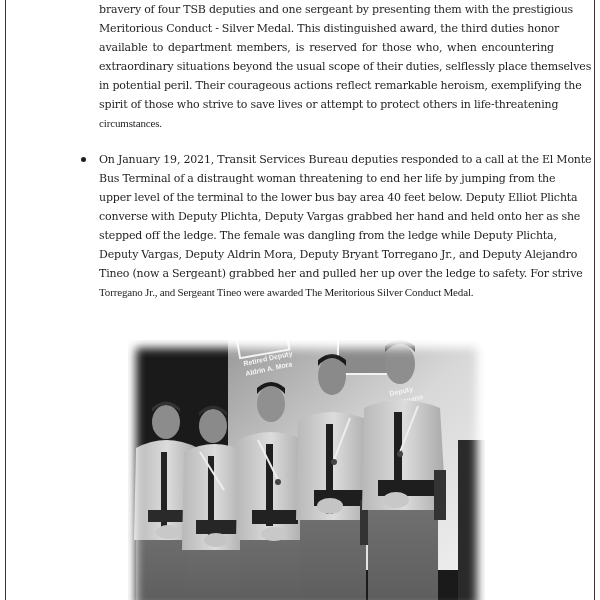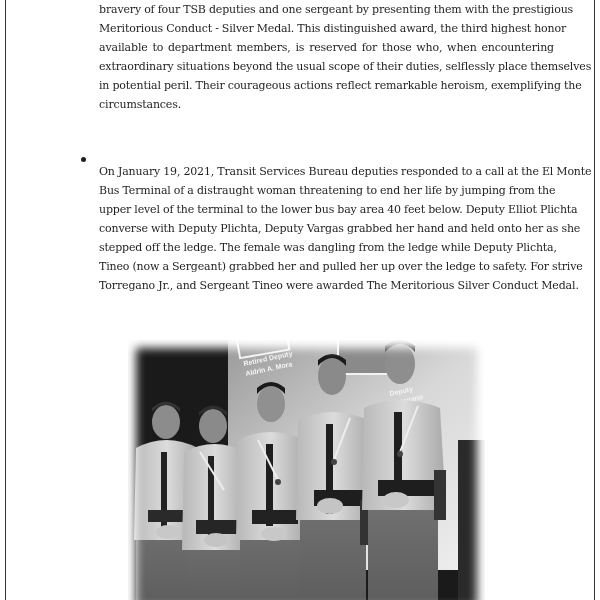--- a/index.html
+++ b/index.html
@@ -40,31 +40,32 @@
   }
   .para1 .line, .para2 .line {
     display: block;
     height: 19px;
     white-space: nowrap;
     text-align: justify;
     text-align-last: justify;
   }
   .para1 .line.last, .para2 .line.last {
     text-align-last: left;
+    font-family: Liberation Serif, serif;
   }
   .clipped-line {
     position: absolute;
     left: 93px;
     top: -15px;
     width: 455px;
     height: 19px;
     overflow: hidden;
   }
   .para2 {
-    top: 164px;
+    top: 152px;
   }
   .bullet {
     position: absolute;
     left: 75px;
     top: 159px;
     width: 5px;
     height: 5px;
     border-radius: 50%;
     background: #1f1f1f;
   }
@@ -89,35 +90,37 @@
 </head>
 <body>
 
 <div class="page">
   <div class="clipped-line">
     
   </div>
 
   <div class="text-block para1">
     <span class="line">bravery of four TSB deputies and one sergeant by presenting them with the prestigious</span>
-    <span class="line">Meritorious Conduct - Silver Medal. This distinguished award, the third highest honor</span>
+    <span class="line">Meritorious Conduct - Silver Medal. This distinguished award, the third duties honor</span>
     <span class="line">available to department members, is reserved for those who, when encountering</span>
     <span class="line">extraordinary situations beyond the usual scope of their duties, selflessly place themselves</span>
     <span class="line">in potential peril. Their courageous actions reflect remarkable heroism, exemplifying the</span>
+    <span class="line">spirit of those who strive to save lives or attempt to protect others in life-threatening</span>
     <span class="line last">circumstances.</span>
   </div>
 
   <div class="bullet"></div>
 
   <div class="text-block para2">
     <span class="line">On January 19, 2021, Transit Services Bureau deputies responded to a call at the El Monte</span>
     <span class="line">Bus Terminal of a distraught woman threatening to end her life by jumping from the</span>
     <span class="line">upper level of the terminal to the lower bus bay area 40 feet below. Deputy Elliot Plichta</span>
     <span class="line">converse with Deputy Plichta, Deputy Vargas grabbed her hand and held onto her as she</span>
     <span class="line">stepped off the ledge. The female was dangling from the ledge while Deputy Plichta,</span>
+    <span class="line">Deputy Vargas, Deputy Aldrin Mora, Deputy Bryant Torregano Jr., and Deputy Alejandro</span>
     <span class="line">Tineo (now a Sergeant) grabbed her and pulled her up over the ledge to safety. For strive</span>
     <span class="line last">Torregano Jr., and Sergeant Tineo were awarded The Meritorious Silver Conduct Medal.</span>
   </div>
 
   <div class="photo">
     <svg width="357" height="275" viewBox="0 0 357 275">
       <defs>
         <linearGradient id="screenGrad" x1="0" y1="0" x2="1" y2="1">
           <stop offset="0" stop-color="#9a9a9a"></stop>
           <stop offset="0.5" stop-color="#d8d8d8"></stop>

